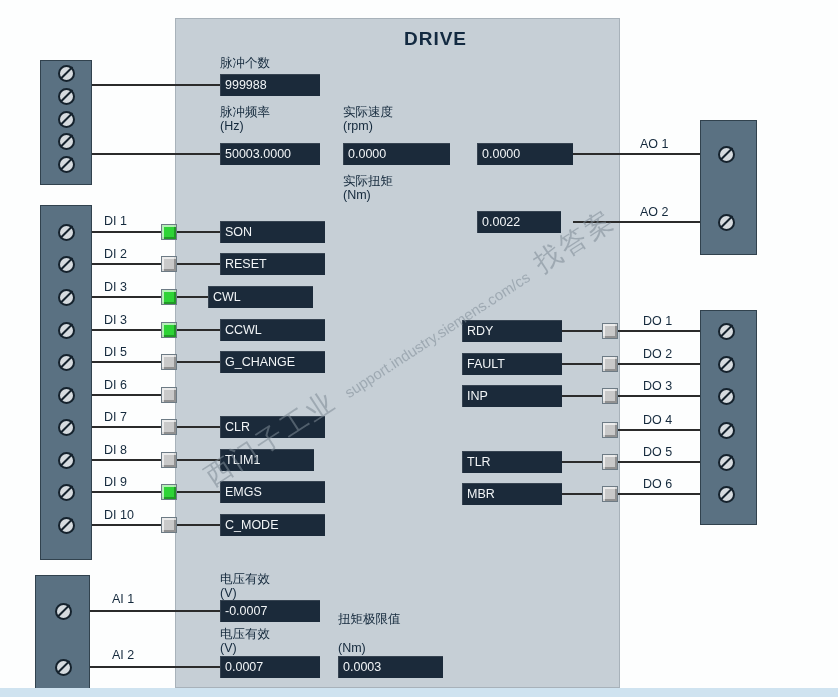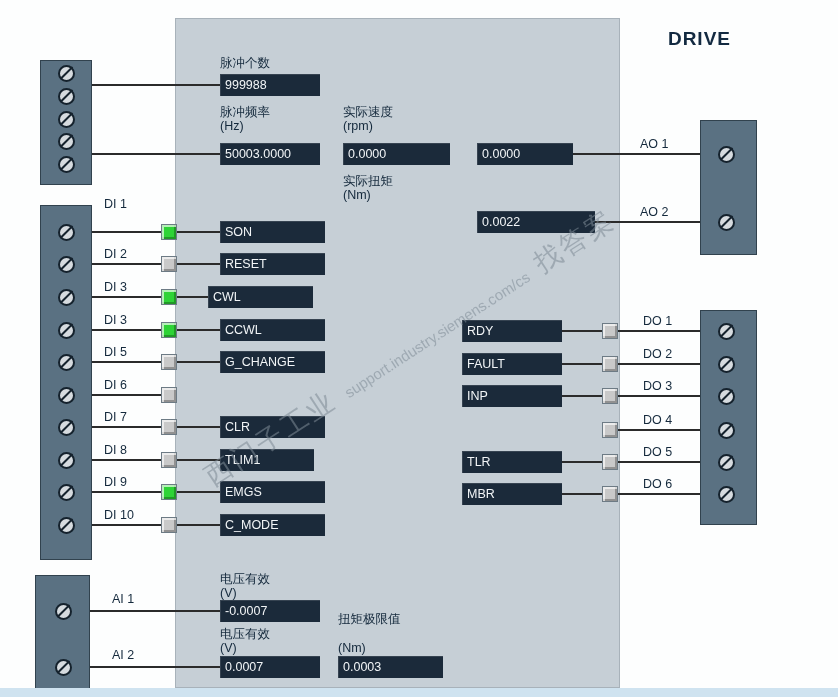--- a/index.html
+++ b/index.html
@@ -2,22 +2,22 @@
 <html><head>
 <meta charset="utf-8">
 <style>
   * { margin:0; padding:0; box-sizing:border-box; }
   html,body { background:#ffffff; }
   body { font-family:"Liberation Sans", sans-serif; }
   .canvas { position:relative; width:838px; height:697px; background:#fdfefe; overflow:hidden; }
 
   .drive-block { position:absolute; left:175px; top:18px; width:445px; height:670px;
                  background:#c6cfd6; border:1px solid #a8b2ba; }
-  .drive-title { position:absolute; left:175px; top:28px; width:521px; text-align:right;
-                 font-size:19px; font-weight:bold; color:#132a41; letter-spacing:1px; z-index:5;margin-left:35px; }
+  .drive-title { position:absolute; left:175px; top:28px; width:521px; text-align:center;
+                 font-size:19px; font-weight:bold; color:#132a41; letter-spacing:1px; z-index:5; }
 
   .tblock { position:absolute; background:#5a7182; border:1px solid #31424e; z-index:4; }
   .terminal { position:absolute; width:17px; height:17px; border-radius:50%;
               background:#d6dbdf; border:2px solid #15222d; }
   .terminal::after { content:""; position:absolute; left:-2px; top:5px; width:17px; height:2px;
                      background:#15222d; transform:rotate(-45deg); }
 
   .wire { position:absolute; height:2px; background:#2b2b2b; z-index:3; }
 
   .vbox { position:absolute; height:22px; line-height:22px; background:#1b2a3a; color:#f2f5f7;
@@ -111,26 +111,26 @@
 
   <div class="flabel" style="left:343px;top:105px">实际速度</div>
   <div class="flabel" style="left:343px;top:119px">(rpm)</div>
   <div class="vbox" style="left:343px;top:143px;width:107px">0.0000</div>
   <div class="vbox" style="left:477px;top:143px;width:96px">0.0000</div>
   <div class="wire" style="left:573px;top:153px;width:127px"></div>
   <div class="plabel" style="left:640px;top:137px">AO 1</div>
 
   <div class="flabel" style="left:343px;top:174px">实际扭矩</div>
   <div class="flabel" style="left:343px;top:188px">(Nm)</div>
-  <div class="vbox" style="left:477px;top:211px;width:118px">0.0022</div>
+  <div class="vbox" style="left:477px;top:211px;width:84px">0.0022</div>
   <div class="wire" style="left:573px;top:221px;width:127px"></div>
   <div class="plabel" style="left:640px;top:205px">AO 2</div>
 
   <div class="wire" style="left:92px;top:231px;width:69px"></div>
-  <div class="plabel" style="left:104px;top:197px">DI 1</div>
+  <div class="plabel" style="left:104px;top:214px">DI 1</div>
   <div class="led" style="left:161px;top:224px" data-state="on"></div>
   <div class="wire" style="left:177px;top:231px;width:43px"></div>
   <div class="vbox" style="left:220px;top:221px;width:105px">SON</div>
 
   <div class="wire" style="left:92px;top:263px;width:69px"></div>
   <div class="plabel" style="left:104px;top:247px">DI 2</div>
   <div class="led" style="left:161px;top:256px" data-state="off"></div>
   <div class="wire" style="left:177px;top:263px;width:43px"></div>
   <div class="vbox" style="left:220px;top:253px;width:105px">RESET</div>
 

